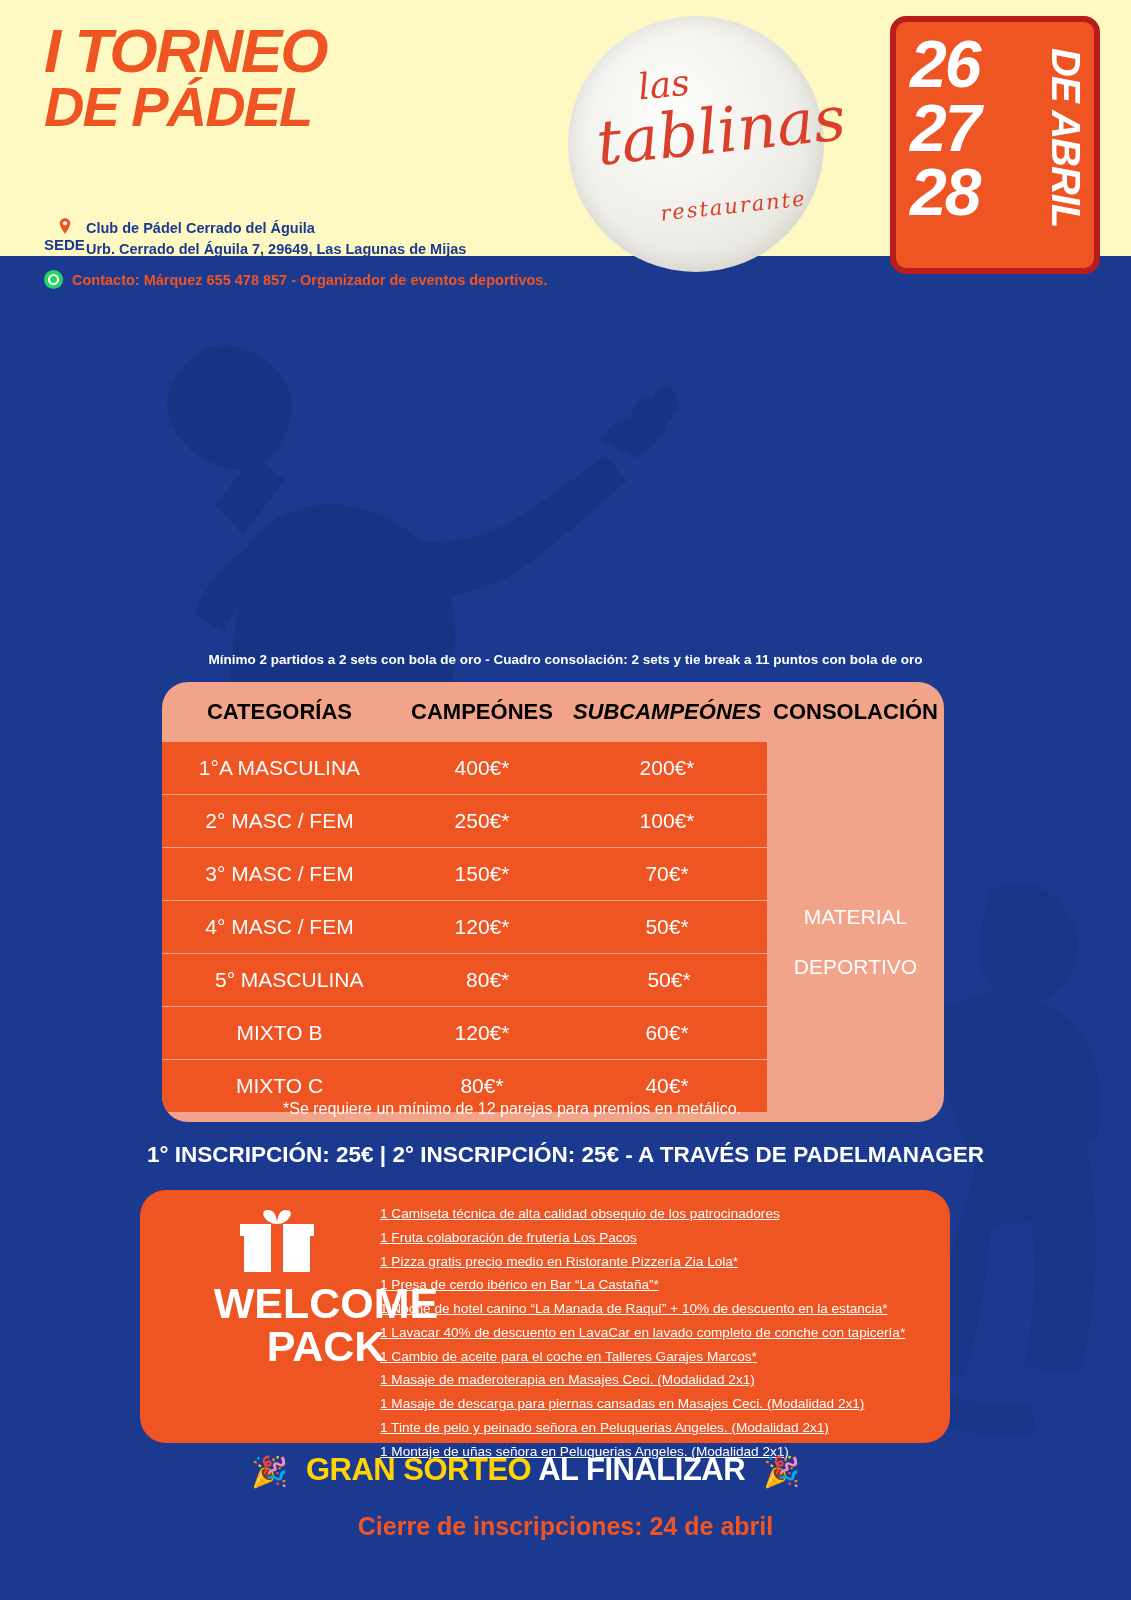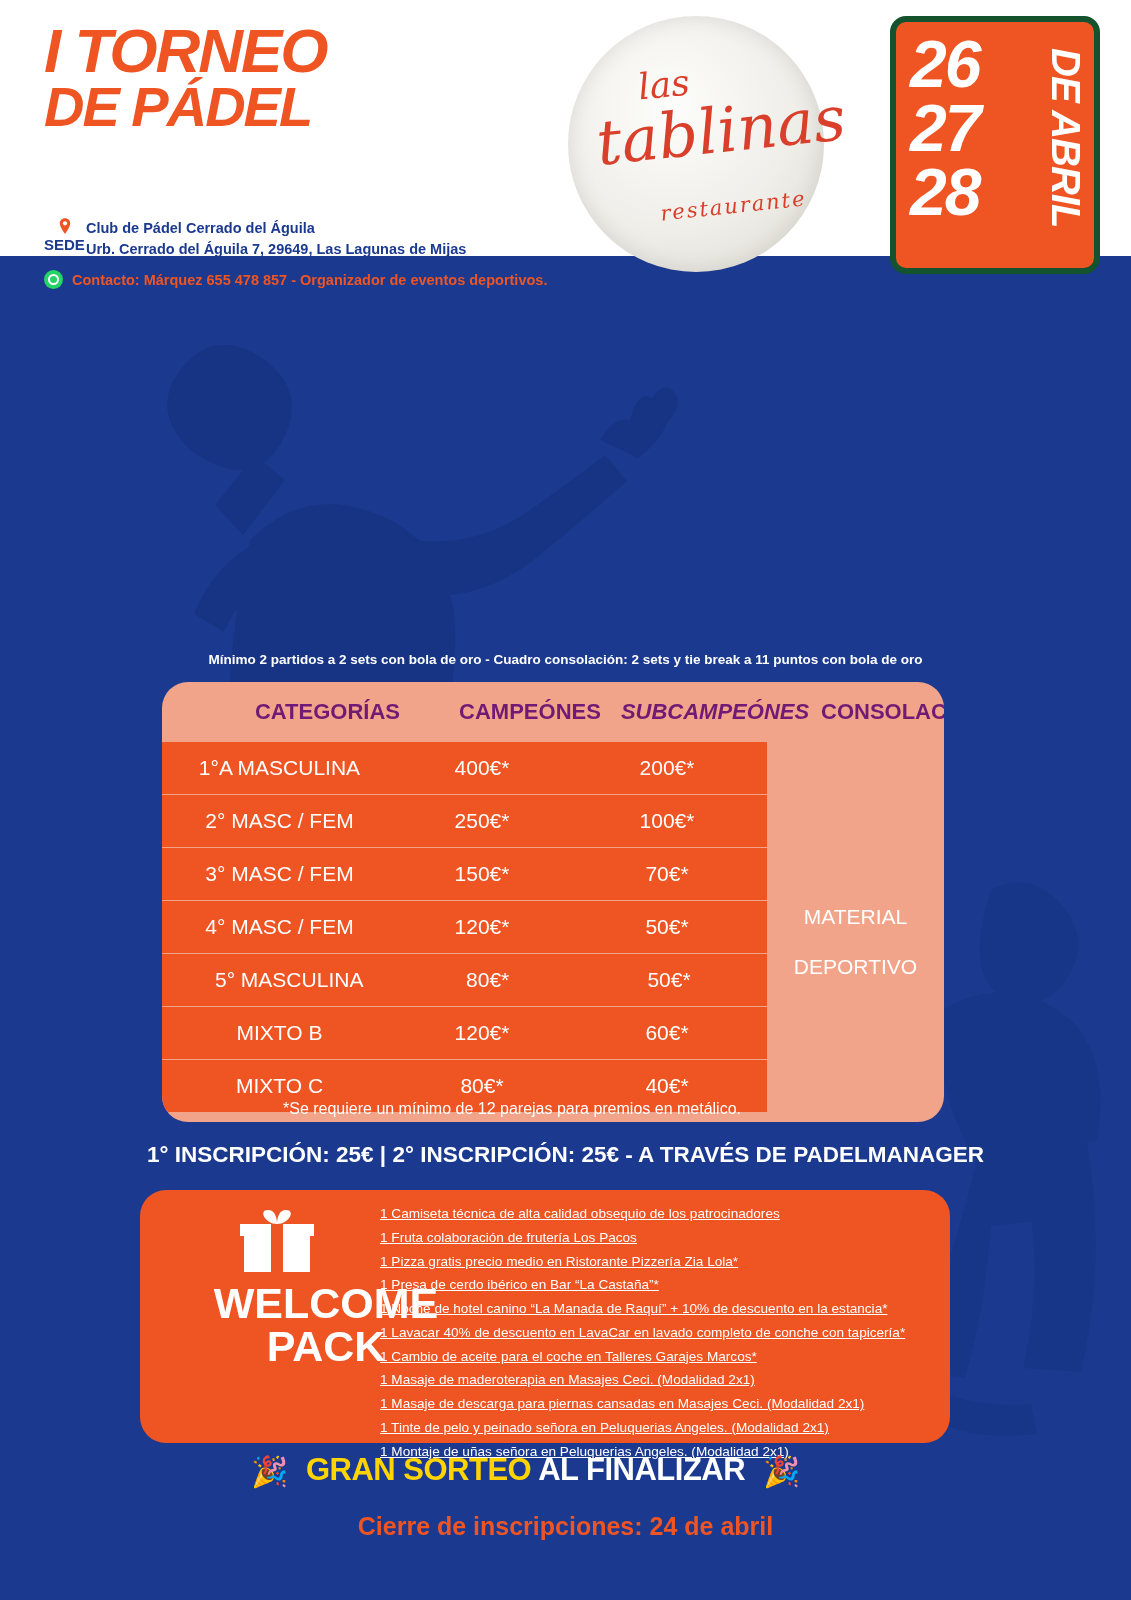--- a/index.html
+++ b/index.html
@@ -21,21 +21,21 @@
     background: #1b3a8f;
     overflow: hidden;
   }
 
   
   .header {
     position: absolute;
     left: 0; top: 0;
     width: 1131px;
     height: 256px;
-    background: #ffffff;
+    background: #fef9c3;
   }
   .header-title-block {
     position: absolute;
     left: 44px;
     top: 22px;
     width: 520px;
   }
   .title-line1, .title-line2 {
     color: #ef5423;
     font-weight: bold;
@@ -156,21 +156,21 @@
   }
 
   
   .date-box {
     position: absolute;
     left: 890px;
     top: 16px;
     width: 210px;
     height: 258px;
     background: #ef5423;
-    border: 6px solid #14532d;
+    border: 6px solid #b91c1c;
     border-radius: 16px;
     box-sizing: border-box;
   }
   .date-nums {
     position: absolute;
     left: 14px;
     top: 10px;
     color: #ffffff;
     font-weight: bold;
     font-style: italic;
@@ -229,24 +229,23 @@
     border-radius: 26px;
     overflow: hidden;
   }
   .prize-header {
     position: absolute;
     left: 0; top: 0;
     width: 782px;
     height: 60px;
     display: flex;
     align-items: center;
-    color: #701a75;
+    color: #000000;
     font-weight: bold;
     font-size: 22px;
-    padding-left: 48px;
   }
   .col-cat { width: 235px; text-align: center; }
   .col-camp { width: 170px; text-align: center; }
   .col-sub  { width: 200px; text-align: center; font-style: italic; }
   .col-cons { width: 177px; text-align: center; }
 
   .prize-rows {
     position: absolute;
     left: 0; top: 60px;
     width: 605px;

